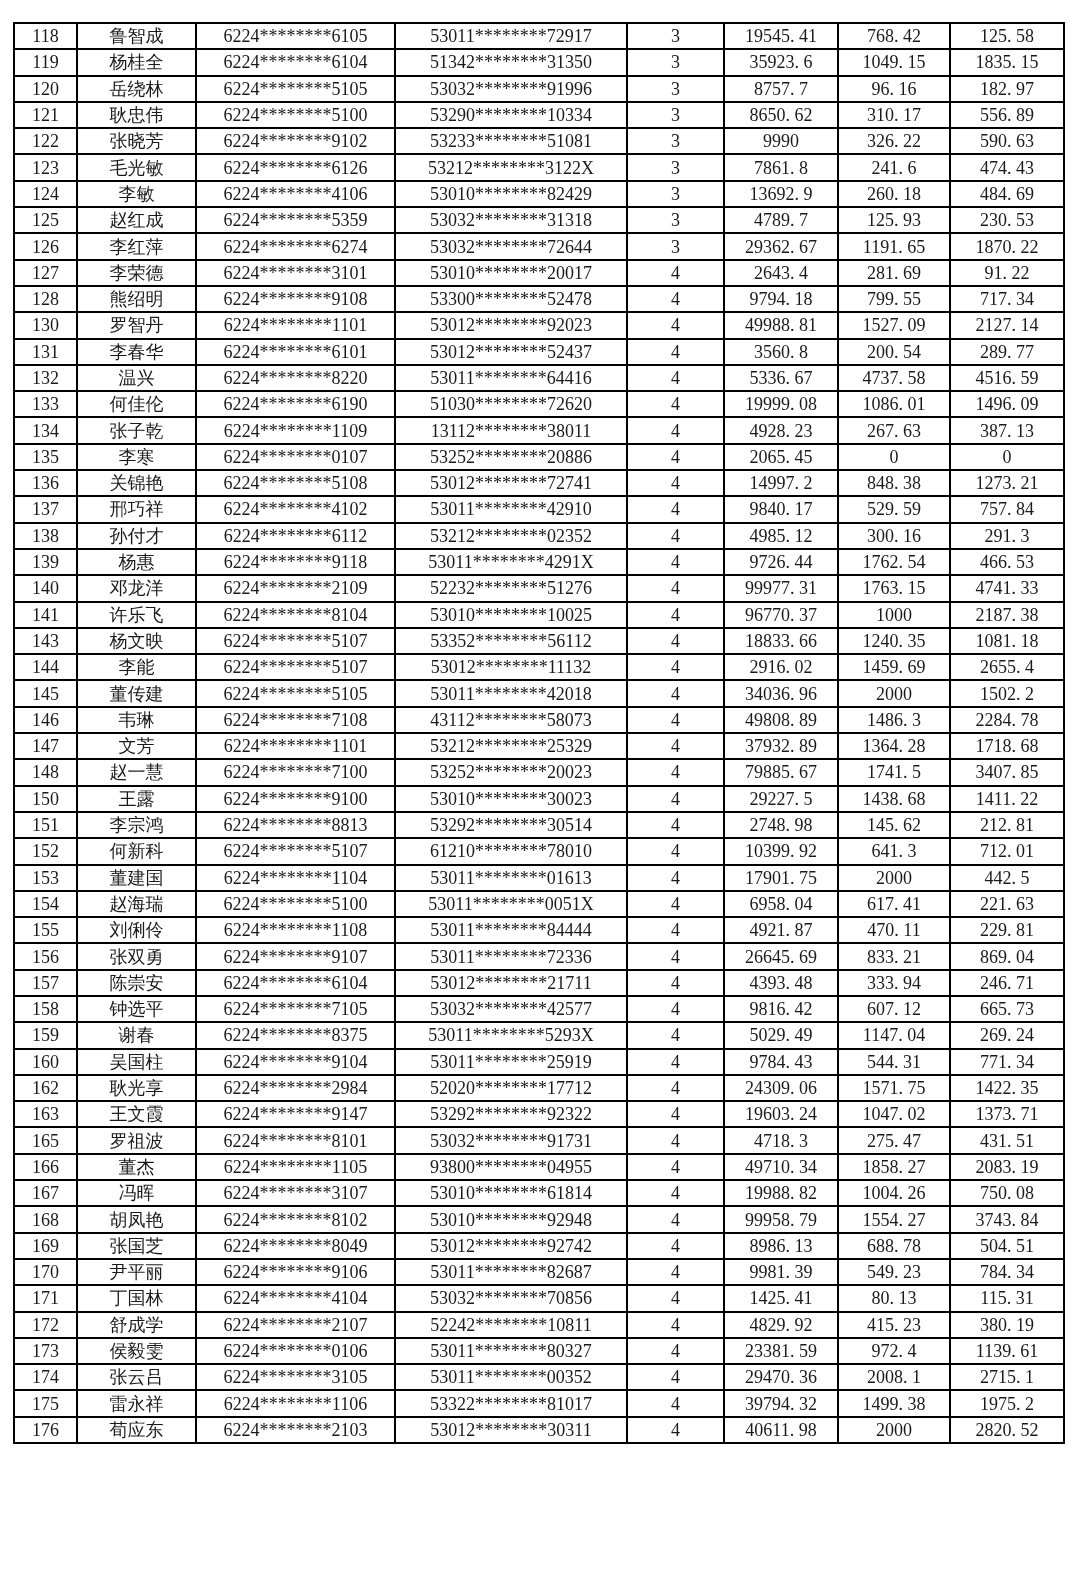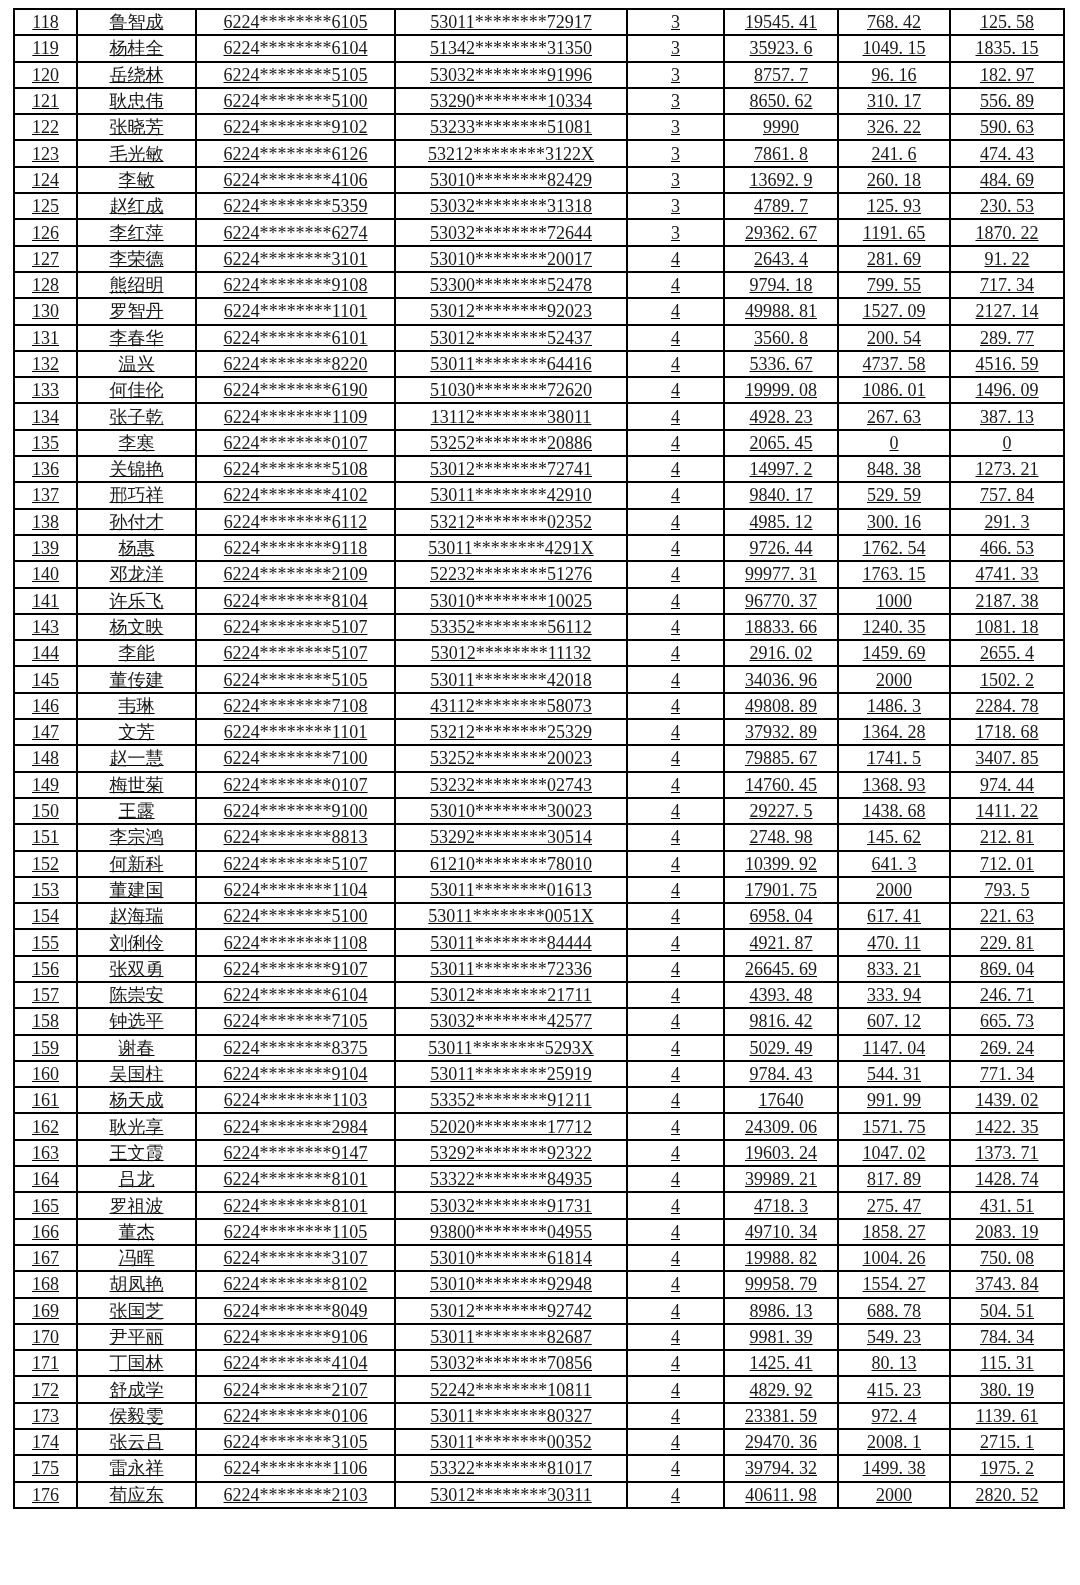--- a/index.html
+++ b/index.html
@@ -11,26 +11,25 @@
     position: relative;
     width: 1080px;
     height: 1585px;
     background: #ffffff;
     overflow: hidden;
     font-family: "Liberation Serif", "DejaVu Serif", serif;
   }
   table.data-table {
     position: absolute;
     left: 13px;
-    top: 8px;
+    top: 22px;
     width: 1050px;
     border-collapse: collapse;
     table-layout: fixed;
     border: 2px solid #0f172a;
-    text-decoration: underline;
   }
   table.data-table td {
     border: 2px solid #000000;
     height: 24.3px;
     padding: 0 2px;
     text-align: center;
     vertical-align: middle;
     font-size: 18px;
     color: #1a1a1a;
     white-space: nowrap;
@@ -346,30 +345,20 @@
           <td>148</td>
           <td>赵一慧</td>
           <td>6224********7100</td>
           <td>53252********20023</td>
           <td>4</td>
           <td>79885. 67</td>
           <td>1741. 5</td>
           <td>3407. 85</td>
         </tr>
         <tr>
-          <td>149</td>
-          <td>梅世菊</td>
-          <td>6224********0107</td>
-          <td>53232********02743</td>
-          <td>4</td>
-          <td>14760. 45</td>
-          <td>1368. 93</td>
-          <td>974. 44</td>
-        </tr>
-        <tr>
           <td>150</td>
           <td>王露</td>
           <td>6224********9100</td>
           <td>53010********30023</td>
           <td>4</td>
           <td>29227. 5</td>
           <td>1438. 68</td>
           <td>1411. 22</td>
         </tr>
         <tr>
@@ -393,21 +382,21 @@
           <td>712. 01</td>
         </tr>
         <tr>
           <td>153</td>
           <td>董建国</td>
           <td>6224********1104</td>
           <td>53011********01613</td>
           <td>4</td>
           <td>17901. 75</td>
           <td>2000</td>
-          <td>793. 5</td>
+          <td>442. 5</td>
         </tr>
         <tr>
           <td>154</td>
           <td>赵海瑞</td>
           <td>6224********5100</td>
           <td>53011********0051X</td>
           <td>4</td>
           <td>6958. 04</td>
           <td>617. 41</td>
           <td>221. 63</td>
@@ -466,58 +455,38 @@
           <td>160</td>
           <td>吴国柱</td>
           <td>6224********9104</td>
           <td>53011********25919</td>
           <td>4</td>
           <td>9784. 43</td>
           <td>544. 31</td>
           <td>771. 34</td>
         </tr>
         <tr>
-          <td>161</td>
-          <td>杨天成</td>
-          <td>6224********1103</td>
-          <td>53352********91211</td>
-          <td>4</td>
-          <td>17640</td>
-          <td>991. 99</td>
-          <td>1439. 02</td>
-        </tr>
-        <tr>
           <td>162</td>
           <td>耿光享</td>
           <td>6224********2984</td>
           <td>52020********17712</td>
           <td>4</td>
           <td>24309. 06</td>
           <td>1571. 75</td>
           <td>1422. 35</td>
         </tr>
         <tr>
           <td>163</td>
           <td>王文霞</td>
           <td>6224********9147</td>
           <td>53292********92322</td>
           <td>4</td>
           <td>19603. 24</td>
           <td>1047. 02</td>
           <td>1373. 71</td>
-        </tr>
-        <tr>
-          <td>164</td>
-          <td>吕龙</td>
-          <td>6224********8101</td>
-          <td>53322********84935</td>
-          <td>4</td>
-          <td>39989. 21</td>
-          <td>817. 89</td>
-          <td>1428. 74</td>
         </tr>
         <tr>
           <td>165</td>
           <td>罗祖波</td>
           <td>6224********8101</td>
           <td>53032********91731</td>
           <td>4</td>
           <td>4718. 3</td>
           <td>275. 47</td>
           <td>431. 51</td>

